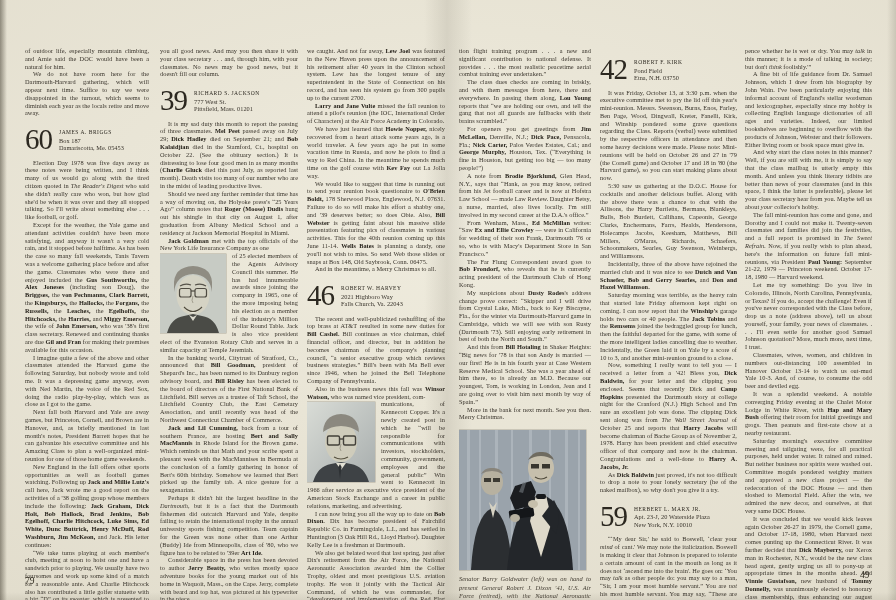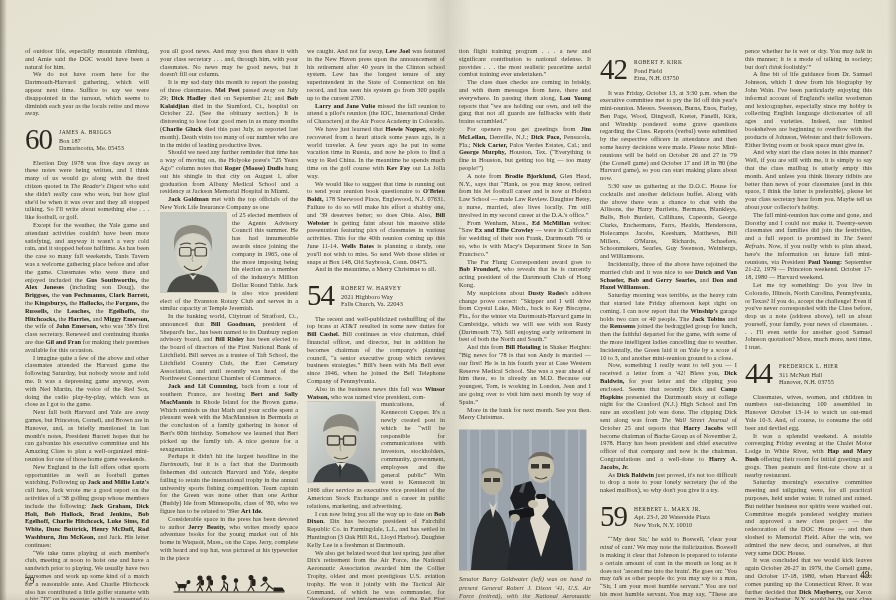--- a/index.html
+++ b/index.html
@@ -54,20 +54,28 @@
         </div>
         <p>Election Day 1978 was five days away as these notes were being written, and I think many of us would go along with the tired citizen quoted in <i>The Reader's Digest</i> who said she didn't really care who won, but how glad she'd be when it was over and they all stopped talking. So I'll write about something else . . . like football, or golf.</p>
         <p>Except for the weather, the Yale game and attendant activities couldn't have been more satisfying, and anyway it wasn't a very cold rain, and it stopped before halftime. As has been the case so many fall weekends, Tanis Tavern was a welcome gathering place before and after the game. Classmates who were there and enjoyed included the <b>Gus Southworths,</b> the <b>Alex Joneses</b> (including son Doug), the <b>Briggses,</b> the <b>von Pechmanns, Clark Barrett,</b> the <b>Kingsburys,</b> the <b>Hallocks,</b> the <b>Forgans,</b> the <b>Russells,</b> the <b>Leaches,</b> the <b>Egelhoffs,</b> the <b>Hitchcocks,</b> the <b>Harries,</b> and <b>Miggy Emerson,</b> the wife of <b>John Emerson,</b> who was '38's first class secretary. Renewed and continuing thanks are due <b>Gil and Fran</b> for making their premises available for this occasion.</p>
         <p>I imagine quite a few of the above and other classmates attended the Harvard game the following Saturday, but nobody wrote and told me. It was a depressing game anyway, even with Ned Martin, the voice of the Red Sox, doing the radio play-by-play, which was as close as I got to the game.</p>
         <p>Next fall both Harvard and Yale are away games, but Princeton, Cornell, and Brown are in Hanover, and, as briefly mentioned in last month's notes, President Barrett hopes that he can galvanize his executive committee and his Amazing Class to plan a well-organized mini-reunion for one of those home game weekends.</p>
         <p>New England in the fall offers other sports opportunities as well as football games watching. Following up <b>Jack and Millie Lutz's</b> call here, Jack wrote me a good report on the activities of a '38 golfing group whose members include the following: <b>Jack Graham, Dick Holt, Bob Hallock, Brad Jenkins, Bob Egelhoff, Charlie Hitchcock, Luke Sims, Ed White, Dunc Buttrick, Henry McDuff, Rod Washburn, Jim McKeon,</b> and Jack. His letter continues:</p>
         <p>“We take turns playing at each member's club, meeting at noon to hoist one and have a sandwich prior to playing. We usually have two foursomes and work up some kind of a match for a reasonable ante. And Charlie Hitchcock also has contributed a little golfer statuette with a big “D” on its sweater, which is presented to the individual low net player each time we play, and if he doesn't retain his prowess, he must pass it on to one of the others the next time we play.”</p>
       </div>
       <div class="col" style="left: 160px; width: 138px;">
         <p class="noind">you all good news. And may you then share it with your class secretary . . . and, through him, with your classmates. No news may be good news, but it doesn't fill our column.</p>
+        <div class="class-head">
+          <span class="class-num">39</span>
+          <div class="class-info">
+            <div class="class-name">RICHARD S. JACKSON</div>
+            <div>777 West St.</div>
+            <div>Pittsfield, Mass. 01201</div>
+          </div>
+        </div>
         <p>It is my sad duty this month to report the passing of three classmates. <b>Mel Peet</b> passed away on July 29; <b>Dick Hadley</b> died on September 21; and <b>Bob Kalaidjian</b> died in the Stamford, Ct., hospital on October 22. (See the obituary section.) It is distressing to lose four good men in as many months (<b>Charlie Gluck</b> died this past July, as reported last month). Death visits too many of our number who are in the midst of leading productive lives.</p>
         <p>Should we need any further reminder that time has a way of moving on, the Holyoke press's “25 Years Ago” column notes that <b>Roger (Moose) Dudis</b> hung out his shingle in that city on August 1, after graduation from Albany Medical School and a residency at Jackson Memorial Hospital in Miami.</p>
         <p><b>Jack Goldman</b> met with the top officials of the New York Life Insurance Company as one</p>
         <div class="photo float" style="width: 66px; height: 79px;">
           <svg width="66" height="79" viewBox="0 0 66 79">
             <rect width="66" height="79" fill="#c7cbc4"></rect>
             <rect width="66" height="79" fill="none"></rect>
             <path d="M14 32 Q13 13 33 12 Q53 13 52 32 L52 38 Q50 21 33 20 Q16 21 14 38 Z" fill="#8f8c82"></path>
             <ellipse cx="33" cy="41" rx="16.5" ry="20" fill="#d5d3c4"></ellipse>
             <path d="M20 32 q5 -3 11 -1" stroke="#56524a" stroke-width="1.2" fill="none"></path>
@@ -145,21 +153,21 @@
             </g>
           </svg></div>
       </div>
       <div class="col" style="left: 307px; width: 138px;">
         <p class="noind">we caught. And not far away, <b>Lew Joel</b> was featured in the New Haven press upon the announcement of his retirement after 40 years in the Clinton school system. Lew has the longest tenure of any superintendent in the State of Connecticut on his record, and has seen his system go from 300 pupils up to the current 2700.</p>
         <p><b>Larry and Jane Vulte</b> missed the fall reunion to attend a pilot's reunion (the IOC, International Order of Characters) at the Air Force Academy in Colorado.</p>
         <p>We have just learned that <b>Howie Nopper,</b> nicely recovered from a heart attack some years ago, is a world traveler. A few years ago he put in some vacation time in Russia, and now he plots to find a way to Red China. In the meantime he spends much time on the golf course with <b>Kev Fay</b> out La Jolla way.</p>
         <p>We would like to suggest that time is running out to send your reunion book questionaire to <b>O'Brien Boldt,</b> 178 Sherwood Place, Englewood, N.J. 07631. Failure to do so will make his effort a shabby one, and '39 deserves better; so does Obie. Also, <b>Bill Webster</b> is getting faint about his massive slide presentation featuring pics of classmates in various activities. This for the 40th reunion coming up this June 11-14. <b>Wells Bates</b> is planning a dandy, one you'll not wish to miss. So send Web those slides or snaps at Box 148, Old Saybrook, Conn. 06475.</p>
         <p>And in the meantime, a Merry Christmas to all.</p>
         <div class="class-head">
-          <span class="class-num">54</span>
+          <span class="class-num">46</span>
           <div class="class-info">
             <div class="class-name">ROBERT W. HARVEY</div>
             <div>2021 Highboro Way</div>
             <div>Falls Church, Va. 22043</div>
           </div>
         </div>
         <p>The recent and well-publicized reshuffling of the top brass at AT&amp;T resulted in some new duties for <b>Bill Cashel.</b> Bill continues as vice chairman, chief financial officer, and director, but in addition he becomes chairman of the company's planning council, “a senior executive group which reviews business strategies.” Bill's been with Ma Bell ever since 1946, when he joined the Bell Telephone Company of Pennsylvania.</p>
         <p>Also in the business news this fall was <b>Winsor Watson,</b> who was named vice president, com-</p>
         <div class="photo float" style="width: 68px; height: 80px;">
           <svg width="68" height="80" viewBox="0 0 68 80">
@@ -262,28 +270,20 @@
           </div>
         </div>
         <p>“‘My dear Sir,' he said to Boswell, ‘clear your <i>mind</i> of cant.' We may note the italicization. Boswell is making it clear that Johnson is prepared to tolerate a certain amount of cant in the mouth as long as it does not ‘ascend me into the brain'. He goes on: ‘You may <i>talk</i> as other people do: you may say to a man, “Sir, I am your most humble servant.” You are <i>not</i> his most humble servant. You may say, “These are bad times; it is a melancholy thing to be reserved to such times.” You don't mind the times. You tell a man, “I am sorry you had such bad weather the last day of your journey, and were so much wet.” You don't care six-</p>
       </div>
       <div class="col" style="left: 745px; width: 127px;">
         <p class="noind">pence whether he is wet or dry. You may <i>talk</i> in this manner; it is a mode of talking in society; but don't <i>think</i> foolishly.'”</p>
         <p>A fine bit of life guidance from Dr. Samuel Johnson, which I drew from his biography by John Wain. I've been particularly enjoying this informal account of England's stellar wordsman and lexicographer, especially since my hobby is collecting English language dictionaries of all ages and varieties. Indeed, our limited bookshelves are beginning to overflow with the products of Johnson, Webster and their followers. Either living room or book space must give in.</p>
         <p>And why start the class notes in this manner? Well, if you are still with me, it is simply to say that the class mailbag is utterly empty this month. And unless you think literary tidbits are better than news of your classmates (and in this space, I think the latter is preferable), please let your class secretary hear from you. Maybe tell us about <i>your</i> collector's hobby.</p>
         <p>The fall mini-reunion has come and gone, and Dorothy and I could not make it. Twenty-seven classmates and families did join the festivities, and a full report is promised in <i>The Sweet Refrain.</i> Now, if you really wish to plan ahead, here's the information on future fall mini-reunions, via President <b>Paul Young:</b> September 21-22, 1979 — Princeton weekend. October 17-18, 1980 — Harvard weekend.</p>
         <p>Let me try something: Do you live in Colorado, Illinois, North Carolina, Pennsylvania, or Texas? If you do, accept the challenge! Even if you've never corresponded with the Class before, drop us a note (address above), tell us about yourself, your family, your news of classmates. . . . I'll even settle for another good Samuel Johnson quotation? More, much more, next time, I trust.</p>
-        <div class="class-head">
-          <span class="class-num">44</span>
-          <div class="class-info">
-            <div class="class-name">FREDERICK L. HIER</div>
-            <div>311 McNutt Hall</div>
-            <div>Hanover, N.H. 03755</div>
-          </div>
-        </div>
         <p>Classmates, wives, women, and children in numbers out-distancing 100 assembled in Hanover October 13-14 to watch us out-mud Yale 10-3. And, of course, to consume the odd beer and deviled egg.</p>
         <p>It was a splendid weekend. A notable converging Friday evening at the Chalet Motor Lodge in White River, with <b>Hap and Mary Bush</b> offering their room for initial greetings and grogs. Then peanuts and first-rate chow at a nearby restaurant.</p>
         <p>Saturday morning's executive committee meeting and tailgating were, for all practical purposes, held under water. It rained and rained. But neither business nor spirits were washed out. Committee moguls pondered weighty matters and approved a new class project — the redecoration of the DOC House — and then sloshed to Memorial Field. After the win, we admired the new decor, and ourselves, at that very same DOC House.</p>
         <p>It was concluded that we would kick leaves again October 26-27 in 1979, the Cornell game, and October 17-18, 1980, when Harvard next comes punting up the Connecticut River. It was further decided that <b>Dick Mayberry,</b> our Xerox man in Rochester, N.Y., would be the new class head agent, gently urging us all to pony-up at appropriate times in the months ahead. And <b>Vinnie Gustafson,</b> new husband of <b>Tommy Donnelly,</b> was unanimously elected to honorary class membership, thus enhancing our august body handsomely.</p>
       </div>
     </div>
   <span class="pagenum left">79</span>
   <span class="pagenum right">49</span>
 </div>
 

